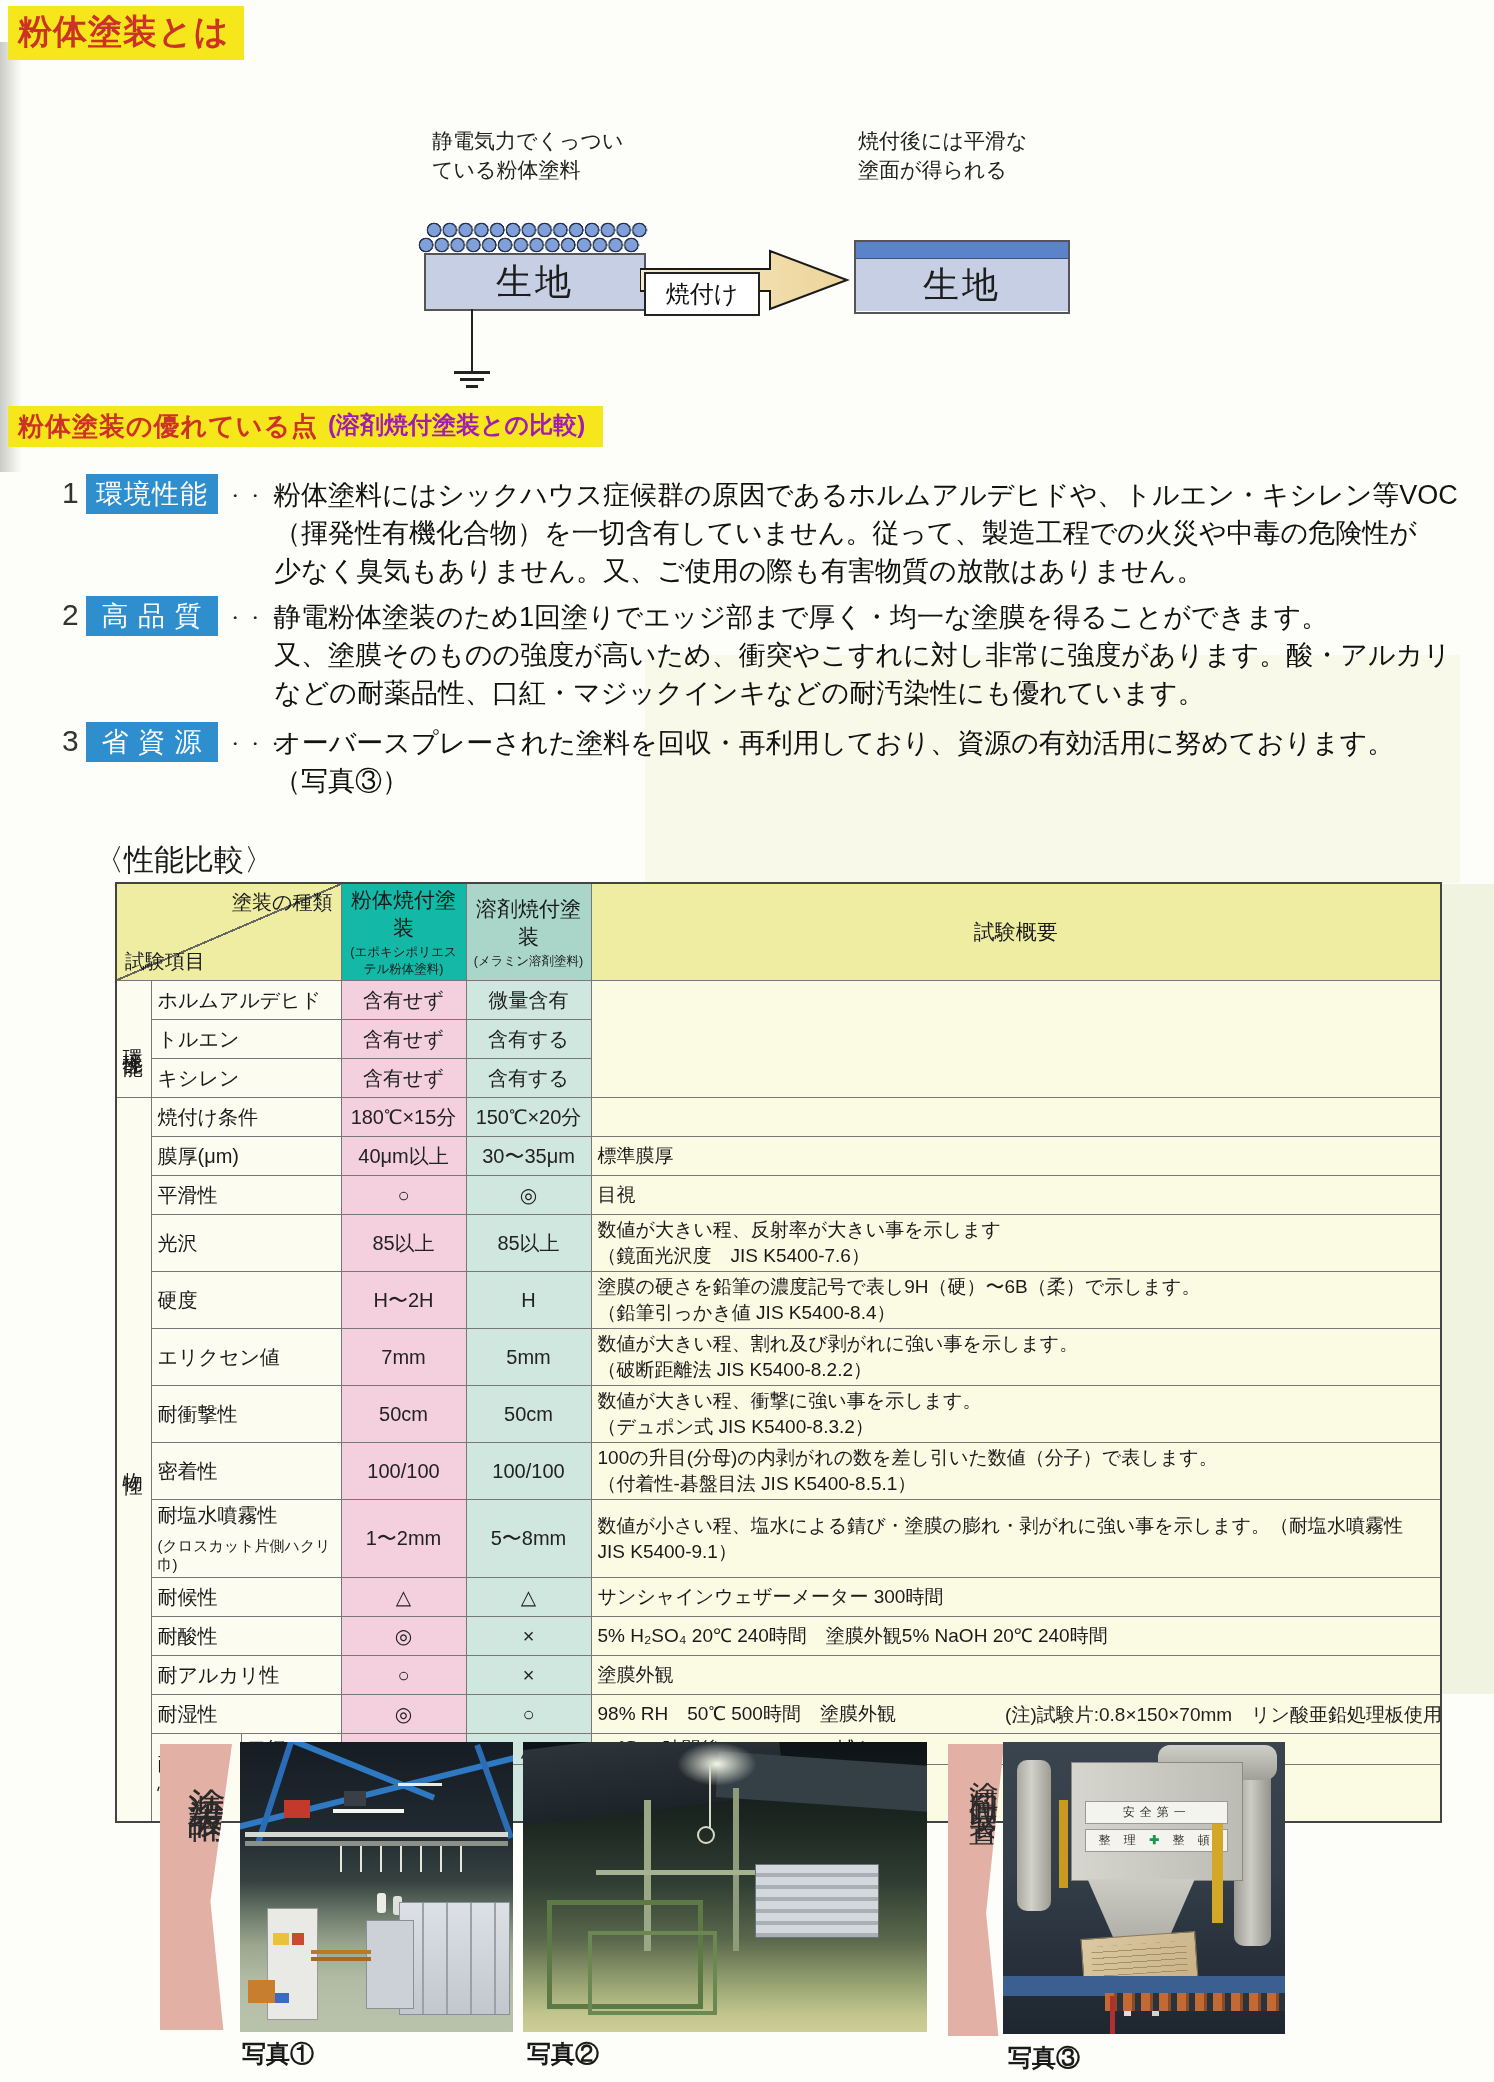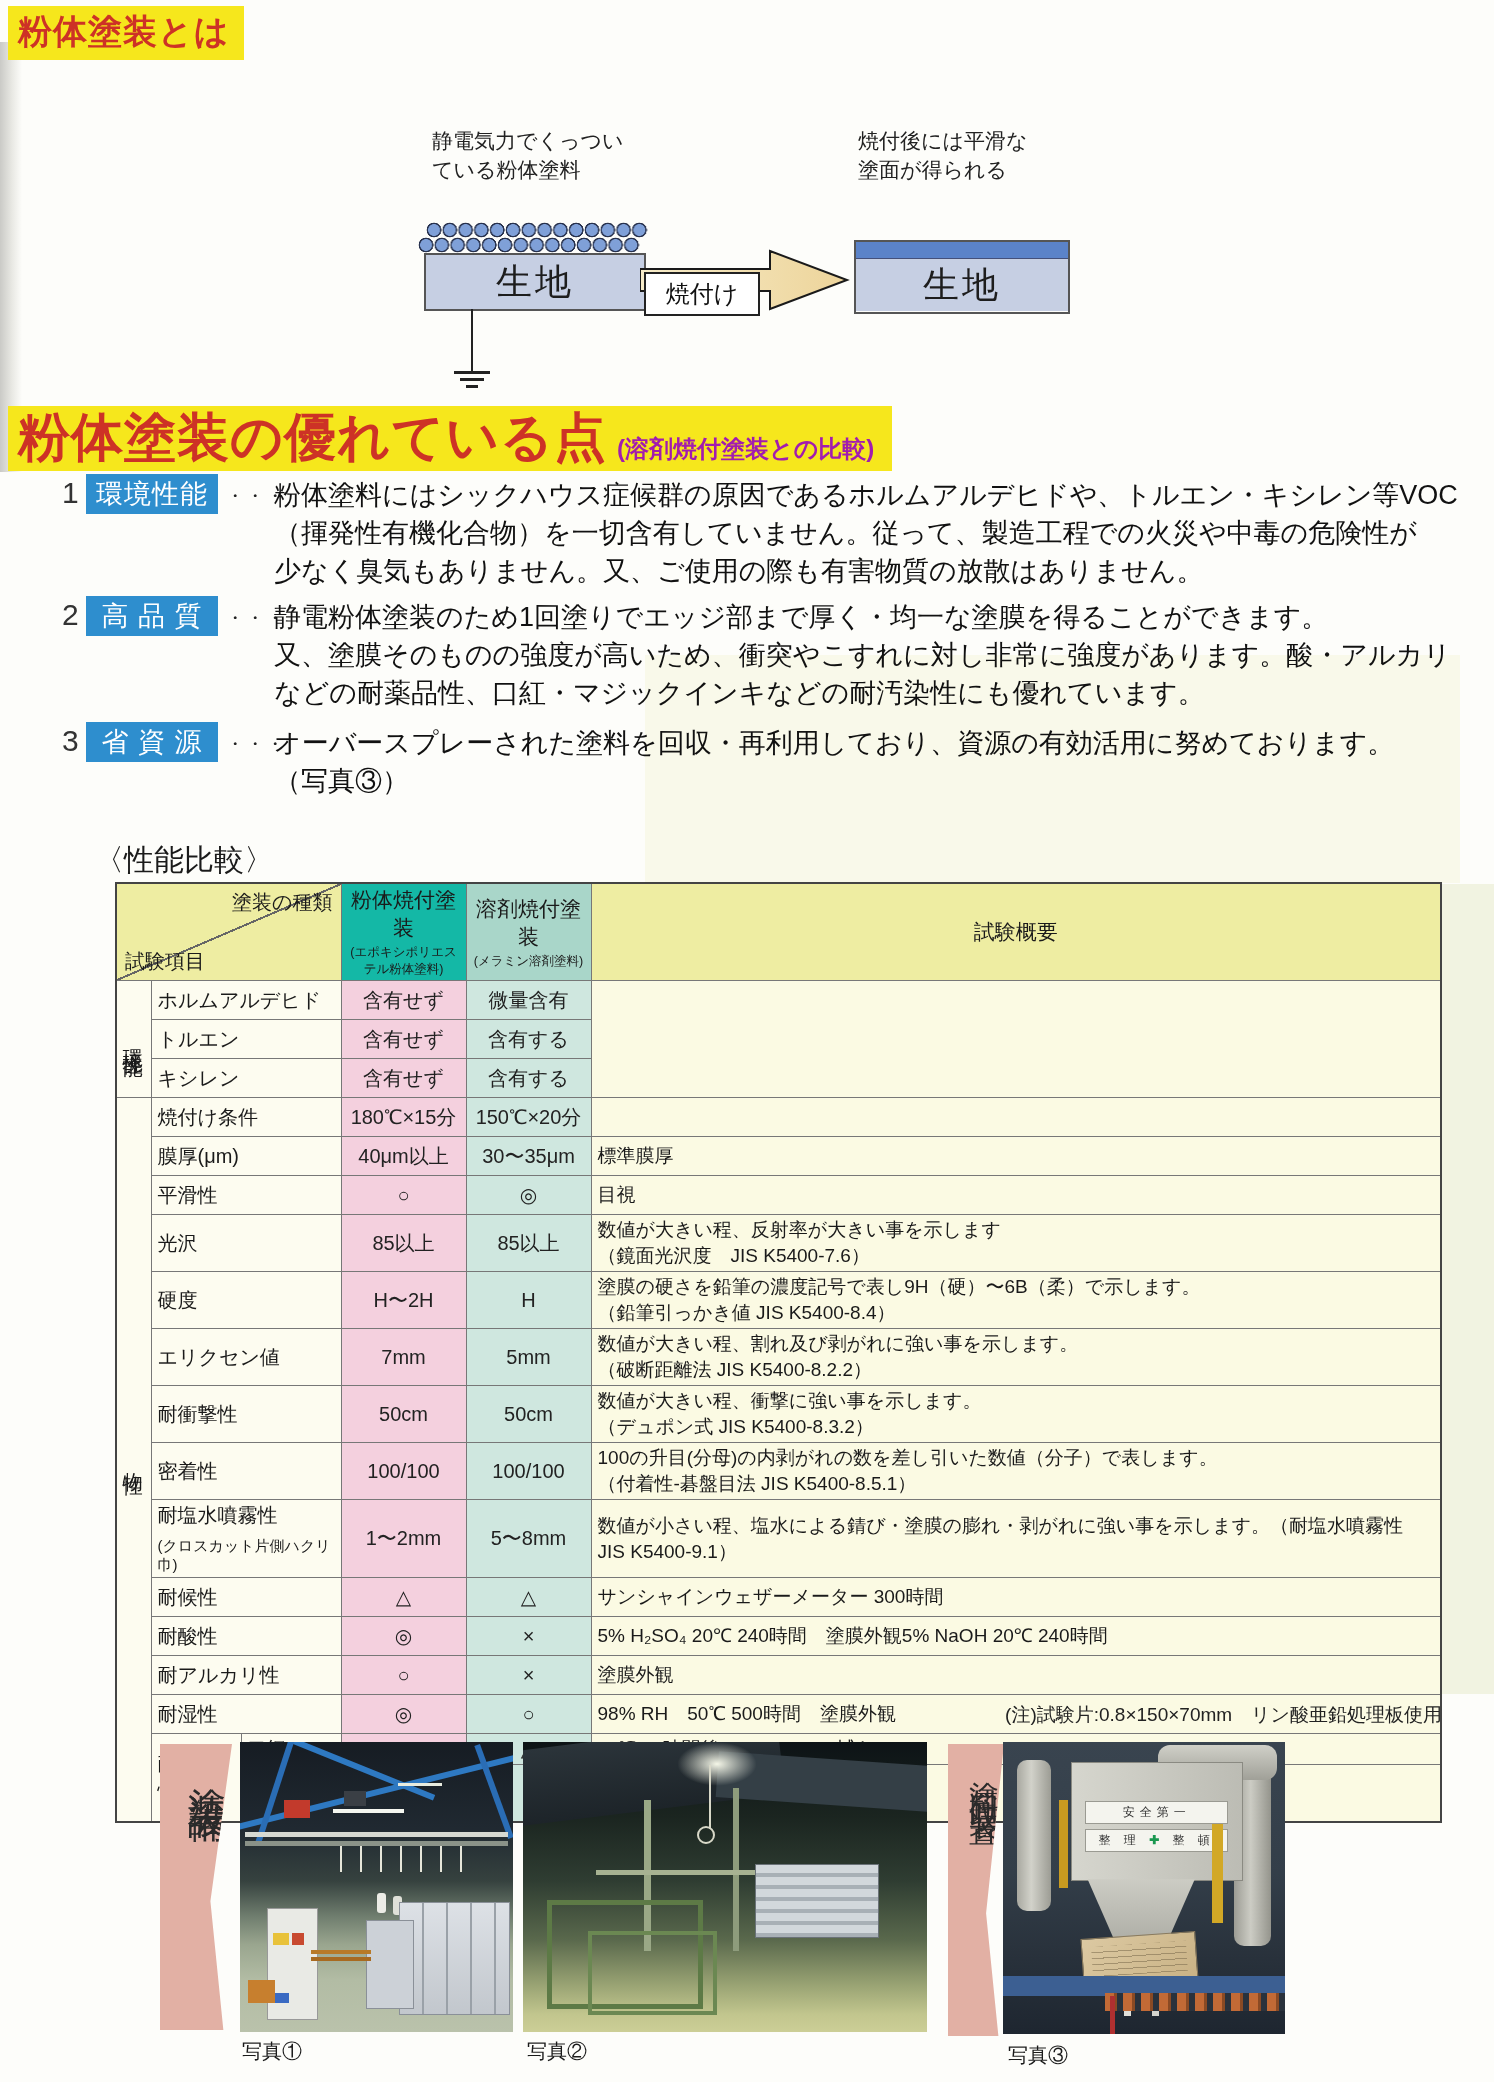--- a/index.html
+++ b/index.html
@@ -22,21 +22,21 @@
   .base-box{width:218px;height:54px;background:#c6cfe3;border:2px solid #555;display:flex;align-items:center;justify-content:center;}
   .base-label{font-size:36px;font-weight:500;letter-spacing:3px;color:#1d1d1d;}
   .gnd{background:#222;}
   .yaki-box{width:112px;height:40px;background:#fff;border:2px solid #222;display:flex;align-items:center;justify-content:center;font-size:24px;color:#111;}
   .coated-box{width:212px;height:70px;border:2px solid #555;}
   .coated-strip{height:16px;background:#5b83c9;border-bottom:1px solid #44507a;}
   .coated-body{height:52px;background:#c6cfe3;display:flex;align-items:center;justify-content:center;}
 
   
   .adv-heading{left:8px;top:406px;background:#f6e71c;padding:5px 18px 8px 10px;display:flex;align-items:flex-end;gap:10px;}
-  .adv-heading .main{font-size:52px;font-weight:bold;color:#cd3226;letter-spacing:1px;line-height:1;}
+  .adv-heading .main{font-size:26px;font-weight:bold;color:#cd3226;letter-spacing:1px;line-height:1;}
   .adv-heading .sub{font-size:24px;font-weight:bold;color:#a21caf;line-height:1.15;}
   .adv-item .num{position:absolute;left:0;top:2px;font-size:30px;color:#333;}
   .adv-item .tag{position:absolute;left:24px;top:0;width:132px;height:40px;background:#2e8ece;color:#fff;font-size:27px;font-weight:500;display:flex;align-items:center;justify-content:center;letter-spacing:1px;}
   .adv-item .dots{position:absolute;left:164px;top:10px;font-size:18px;color:#222;letter-spacing:2px;}
   .adv-item .txt{position:absolute;left:212px;top:2px;width:1230px;font-size:27px;line-height:38px;color:#111;white-space:pre-line;}
   .adv-item{left:62px;}
 
   
   .comp-heading{left:94px;top:840px;font-size:30px;color:#1a1a1a;}
   table.comp{position:absolute;left:115px;top:882px;width:1327px;border-collapse:collapse;table-layout:fixed;background:#fdfcf0;}
@@ -62,21 +62,21 @@
 
   
   .v-banner{background:#e2b0a4;color:#2a2a2a;writing-mode:vertical-rl;text-orientation:upright;display:flex;justify-content:flex-start;padding-top:14px;box-sizing:border-box;}
   .v-banner.b1{left:160px;top:1744px;width:72px;height:286px;font-size:38px;letter-spacing:6px;clip-path:polygon(0 0,100% 0,70% 55%,88% 100%,0 100%);}
   .v-banner.b2{left:948px;top:1744px;width:56px;height:292px;font-size:30px;letter-spacing:7px;clip-path:polygon(0 0,100% 0,68% 58%,90% 100%,0 100%);}
   .photo{overflow:hidden;background:#222;}
   .photo > div{position:absolute;}
   .photo1{left:240px;top:1742px;width:273px;height:290px;}
   .photo2{left:523px;top:1742px;width:404px;height:290px;}
   .photo3{left:1003px;top:1742px;width:282px;height:292px;}
-  .caption{font-size:20px;color:#1a1a1a;font-weight:400;}
+  .caption{font-size:24px;color:#1a1a1a;font-weight:700;}
 
   
   .p1-bg{inset:0;background:linear-gradient(180deg,#161c23 0%,#202931 30%,#36423f 48%,#6f7d6e 60%,#9aa68f 70%,#b2bca4 82%,#bac2ab 100%);}
   .p1-beam-a{left:-8%;top:16%;width:120%;height:6px;background:#2e79c2;transform:rotate(-14deg);}
   .p1-beam-b{left:-6%;top:4%;width:80%;height:6px;background:#2e79c2;transform:rotate(22deg);}
   .p1-beam-c{left:12%;top:-4%;width:6px;height:40%;background:#2a6db5;transform:rotate(18deg);}
   .p1-beam-d{right:6%;top:0;width:6px;height:34%;background:#2a6db5;transform:rotate(-20deg);}
   .p1-rail{left:2%;top:31%;width:96%;height:5px;background:#d6d9d2;box-shadow:0 9px 0 #8a9288;}
   .p1-light1{left:34%;top:23%;width:26%;height:4px;background:#f5f7f0;}
   .p1-light2{left:58%;top:14%;width:16%;height:3px;background:#e8ecdf;}

